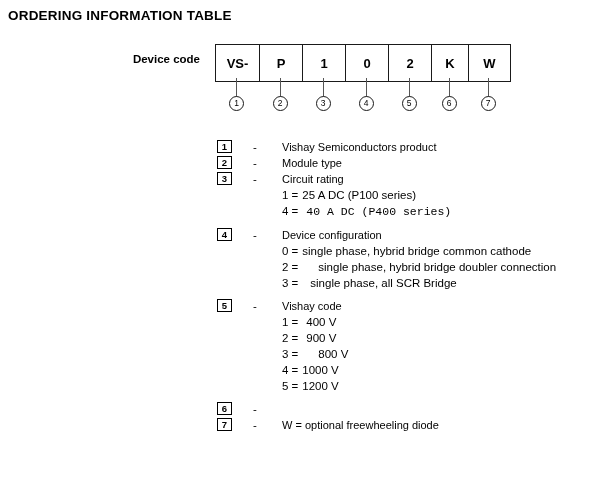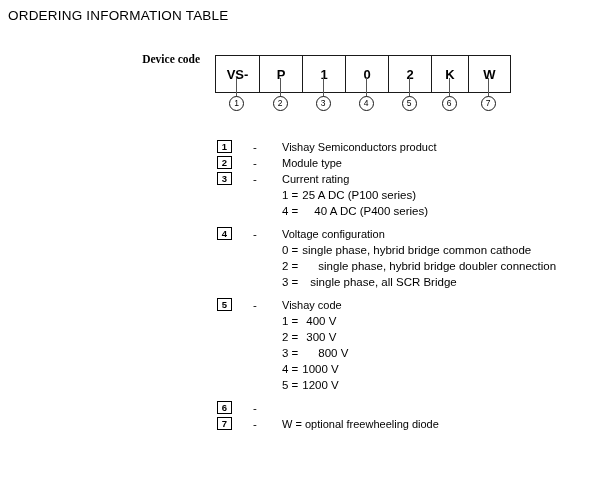--- a/index.html
+++ b/index.html
@@ -16,45 +16,44 @@
     color: #000000;
     -webkit-font-smoothing: antialiased;
   }
 
   
   #page-title {
     position: absolute;
     left: 8px;
     top: 8px;
     font-size: 13.5px;
-    font-weight: normal;
+    font-weight: bold;
     letter-spacing: 0.2px;
     line-height: 16px;
     white-space: nowrap;
   }
 
   
   #device-code-label {
     position: absolute;
     left: 60px;
     top: 52px;
     width: 140px;
     text-align: right;
     font-size: 11.5px;
     font-weight: bold;
     line-height: 14px;
     white-space: nowrap;
-    font-family: Liberation Serif, serif;
   }
 
   
   #code-row {
     position: absolute;
     left: 215px;
-    top: 55px;
+    top: 44px;
     height: 38px;
     display: flex;
     border: 1.6px solid #1a1a1a;
     box-sizing: border-box;
     background: #ffffff;
   }
   .code-cell {
     box-sizing: border-box;
     border-right: 1.4px solid #1a1a1a;
     display: flex;
@@ -231,50 +230,50 @@
       <div class="legend-head">
         <div class="num-box">2</div>
         <div class="dash">-</div>
         <div class="head-text">Module type</div>
       </div>
     </div>
     <div class="legend-item">
       <div class="legend-head">
         <div class="num-box">3</div>
         <div class="dash">-</div>
-        <div class="head-text">Current rating</div>
+        <div class="head-text">Circuit rating</div>
       </div>
       <div class="sub-lines">
         <div class="sub-line"><span class="eqkey">1 =</span><span class="eqval" style="min-width: 0px; text-align: left; margin-left: 4px;">25 A DC (P100 series)</span></div>
-        <div class="sub-line"><span class="eqkey">4 =</span><span class="eqval" style="min-width: 0px; text-align: left; margin-left: 16px;">40 A DC (P400 series)</span></div>
+        <div class="sub-line"><span class="eqkey">4 =</span><span class="eqval" style="min-width: 0px; text-align: left; margin-left: 8px; font-family: Liberation Mono, monospace;">40 A DC (P400 series)</span></div>
       </div>
       <div class="gap-4"></div>
     </div>
     <div class="legend-item">
       <div class="legend-head">
         <div class="num-box">4</div>
         <div class="dash">-</div>
-        <div class="head-text">Voltage configuration</div>
+        <div class="head-text">Device configuration</div>
       </div>
       <div class="sub-lines">
         <div class="sub-line"><span class="eqkey">0 =</span><span class="eqval" style="min-width: 0px; text-align: left; margin-left: 4px;">single phase, hybrid bridge common cathode</span></div>
         <div class="sub-line"><span class="eqkey">2 =</span><span class="eqval" style="min-width: 0px; text-align: left; margin-left: 20px;">single phase, hybrid bridge doubler connection</span></div>
         <div class="sub-line"><span class="eqkey">3 =</span><span class="eqval" style="min-width: 0px; text-align: left; margin-left: 12px;">single phase, all SCR Bridge</span></div>
       </div>
       <div class="gap-4"></div>
     </div>
     <div class="legend-item">
       <div class="legend-head">
         <div class="num-box">5</div>
         <div class="dash">-</div>
         <div class="head-text">Vishay code</div>
       </div>
       <div class="sub-lines">
         <div class="sub-line"><span class="eqkey">1 =</span><span class="eqval" style="margin-left: 4px;">400 V</span></div>
-        <div class="sub-line"><span class="eqkey">2 =</span><span class="eqval" style="margin-left: 4px;">300 V</span></div>
+        <div class="sub-line"><span class="eqkey">2 =</span><span class="eqval" style="margin-left: 4px;">900 V</span></div>
         <div class="sub-line"><span class="eqkey">3 =</span><span class="eqval" style="margin-left: 16px;">800 V</span></div>
         <div class="sub-line"><span class="eqkey">4 =</span><span class="eqval" style="margin-left: 4px;">1000 V</span></div>
         <div class="sub-line"><span class="eqkey">5 =</span><span class="eqval" style="margin-left: 4px;">1200 V</span></div>
       </div>
       <div class="gap-4"></div>
     </div>
     <div class="legend-item">
       <div class="legend-head">
         <div class="num-box">6</div>
         <div class="dash">-</div>

